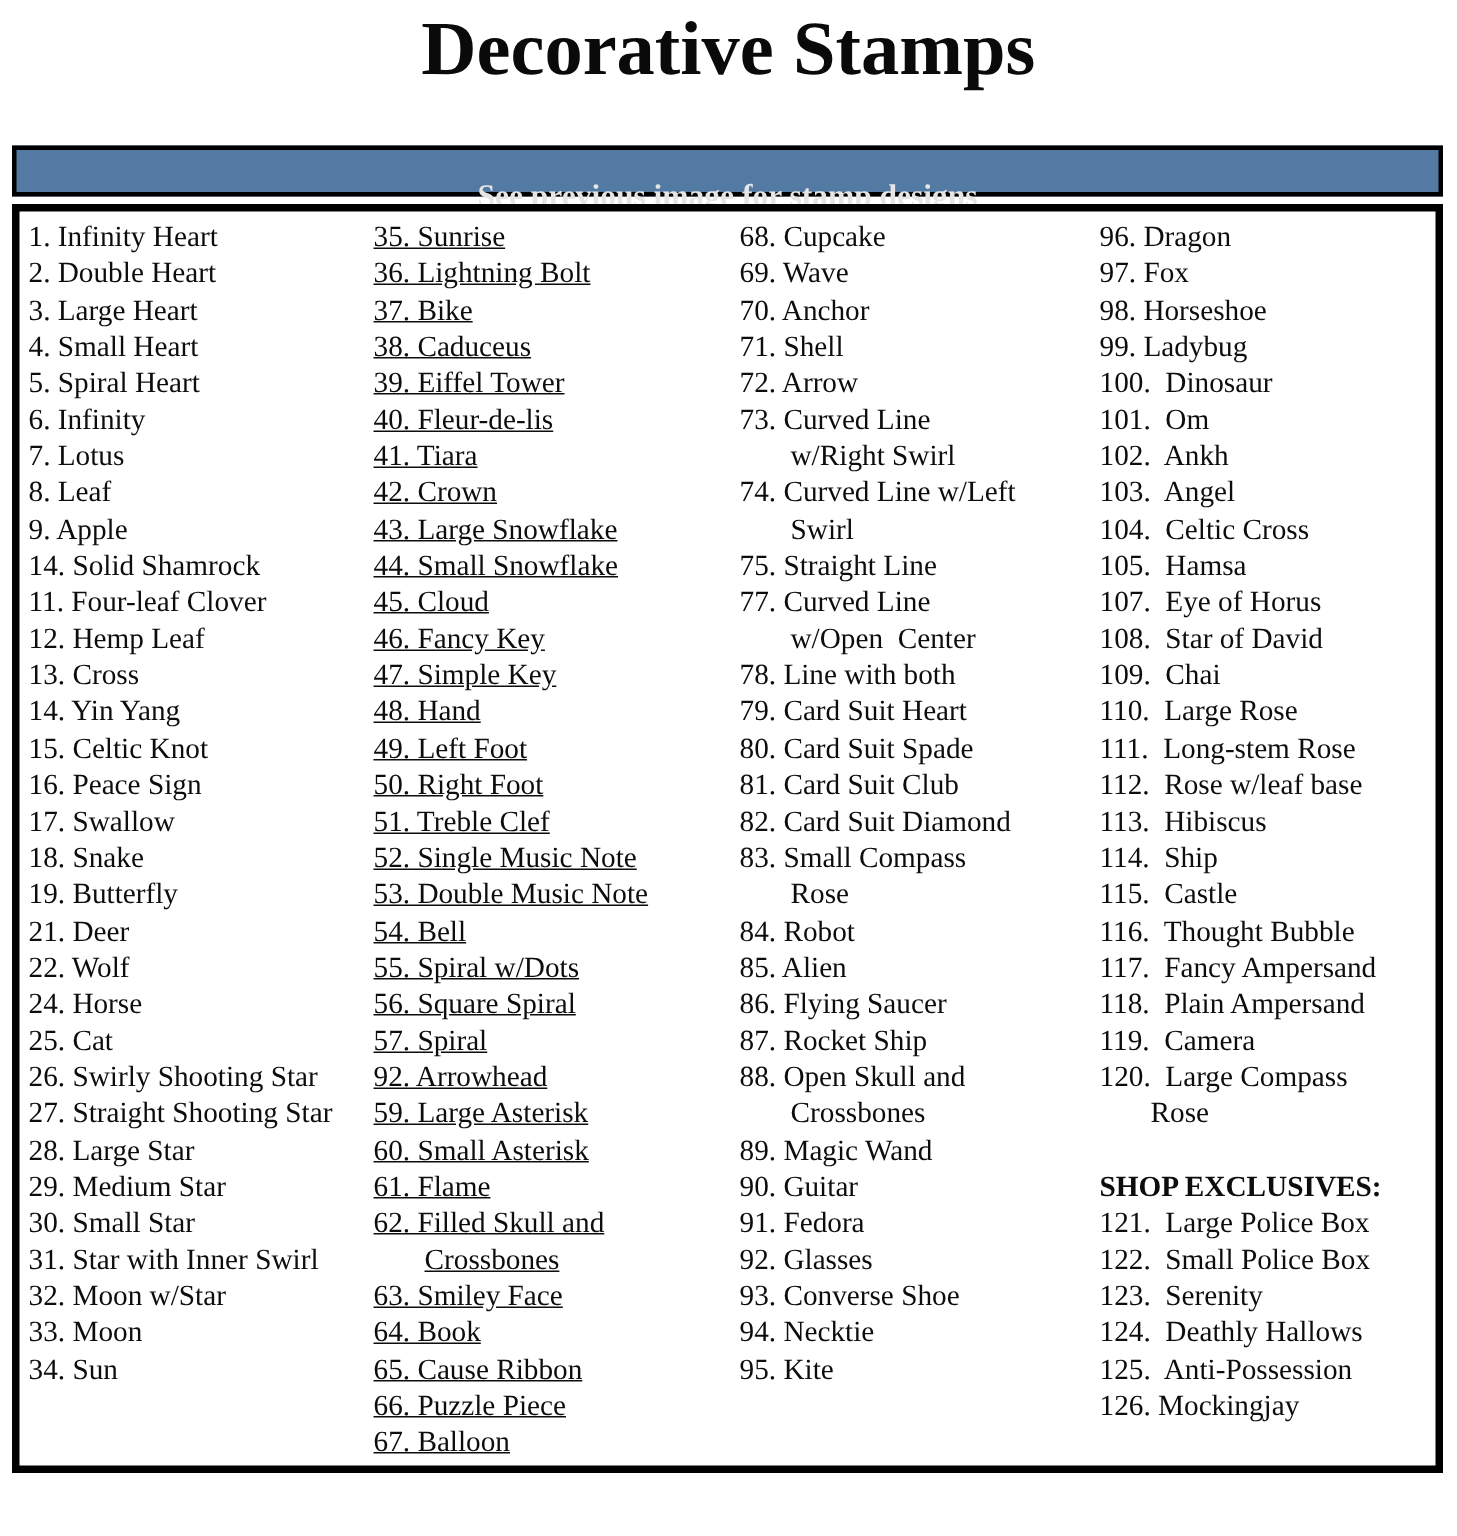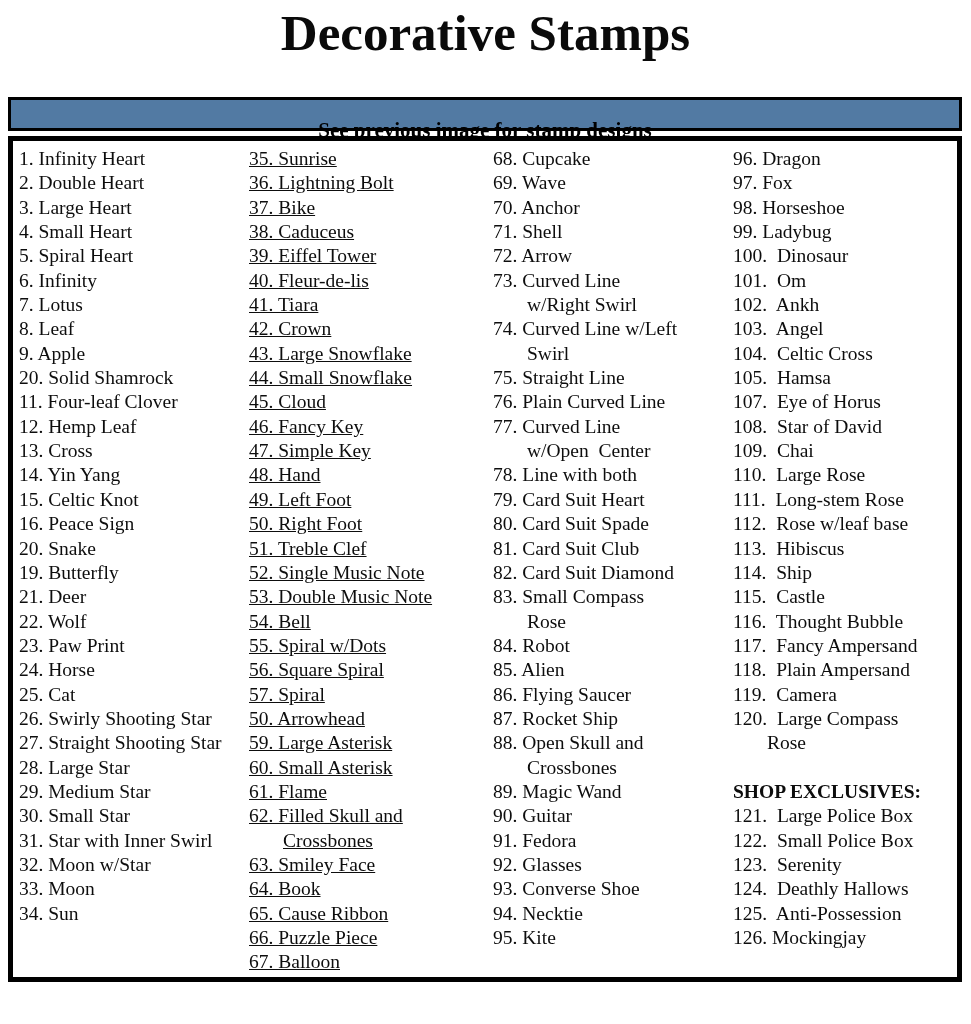--- a/index.html
+++ b/index.html
@@ -30,21 +30,21 @@
     width: 954px;
     height: 34px;
     box-sizing: border-box;
     border: 3px solid #000000;
     background: #527aa3;
     display: flex;
     align-items: center;
     justify-content: center;
   }
   .banner-text {
-    color: #000000;
+    color: #e5e5e5;
     font-weight: bold;
     font-size: 21px;
     margin-top: 32px;
   }
   .listbox {
     position: absolute;
     left: 8px;
     top: 136px;
     width: 954px;
     height: 846px;
@@ -101,54 +101,54 @@
         <div class="item">
           <div class="line">7. Lotus</div>
         </div>
         <div class="item">
           <div class="line">8. Leaf</div>
         </div>
         <div class="item">
           <div class="line">9. Apple</div>
         </div>
         <div class="item">
-          <div class="line">20. Solid Shamrock</div>
+          <div class="line">14. Solid Shamrock</div>
         </div>
         <div class="item">
           <div class="line">11. Four-leaf Clover</div>
         </div>
         <div class="item">
           <div class="line">12. Hemp Leaf</div>
         </div>
         <div class="item">
           <div class="line">13. Cross</div>
         </div>
         <div class="item">
           <div class="line">14. Yin Yang</div>
         </div>
         <div class="item">
           <div class="line">15. Celtic Knot</div>
         </div>
         <div class="item">
           <div class="line">16. Peace Sign</div>
         </div>
         <div class="item">
-          <div class="line">20. Snake</div>
+          <div class="line">17. Swallow</div>
+        </div>
+        <div class="item">
+          <div class="line">18. Snake</div>
         </div>
         <div class="item">
           <div class="line">19. Butterfly</div>
         </div>
         <div class="item">
           <div class="line">21. Deer</div>
         </div>
         <div class="item">
           <div class="line">22. Wolf</div>
-        </div>
-        <div class="item">
-          <div class="line">23. Paw Print</div>
         </div>
         <div class="item">
           <div class="line">24. Horse</div>
         </div>
         <div class="item">
           <div class="line">25. Cat</div>
         </div>
         <div class="item">
           <div class="line">26. Swirly Shooting Star</div>
         </div>
@@ -241,21 +241,21 @@
         <div class="item">
           <div class="line">55. Spiral w/Dots</div>
         </div>
         <div class="item">
           <div class="line">56. Square Spiral</div>
         </div>
         <div class="item">
           <div class="line">57. Spiral</div>
         </div>
         <div class="item">
-          <div class="line">50. Arrowhead</div>
+          <div class="line">92. Arrowhead</div>
         </div>
         <div class="item">
           <div class="line">59. Large Asterisk</div>
         </div>
         <div class="item">
           <div class="line">60. Small Asterisk</div>
         </div>
         <div class="item">
           <div class="line">61. Flame</div>
         </div>
@@ -298,23 +298,20 @@
         <div class="item">
           <div class="line">73. Curved Line</div>
           <div class="line wrap">w/Right Swirl</div>
         </div>
         <div class="item">
           <div class="line">74. Curved Line w/Left</div>
           <div class="line wrap">Swirl</div>
         </div>
         <div class="item">
           <div class="line">75. Straight Line</div>
-        </div>
-        <div class="item">
-          <div class="line">76. Plain Curved Line</div>
         </div>
         <div class="item">
           <div class="line">77. Curved Line</div>
           <div class="line wrap">w/Open  Center</div>
         </div>
         <div class="item">
           <div class="line">78. Line with both</div>
         </div>
         <div class="item">
           <div class="line">79. Card Suit Heart</div>

